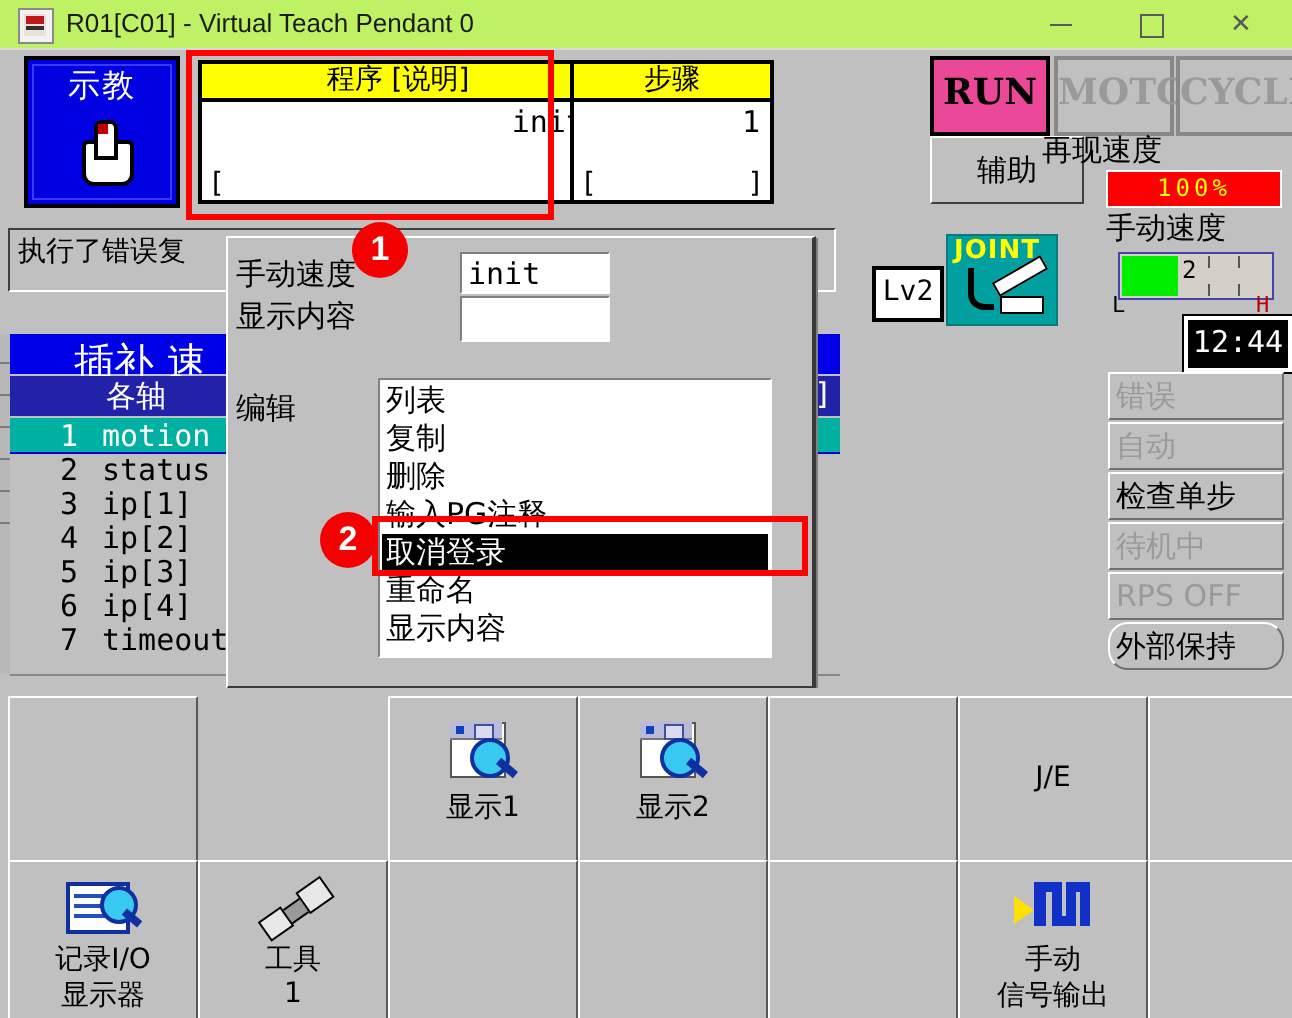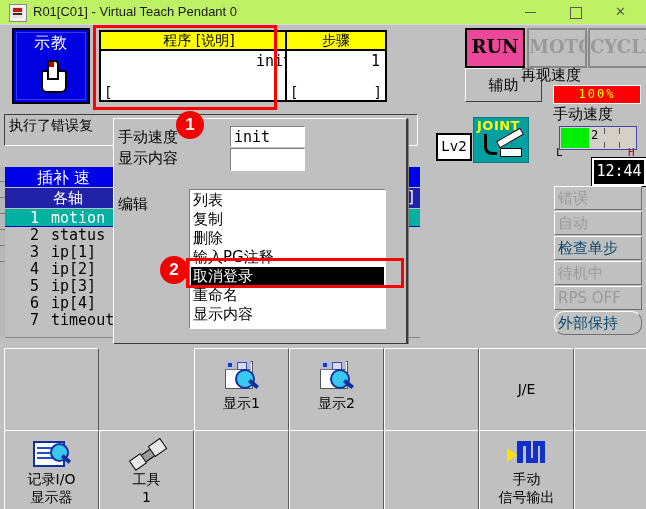--- a/index.html
+++ b/index.html
@@ -116,21 +116,21 @@
     font-size:15px;font-family:"DejaVu Sans Mono",monospace;text-align:center;line-height:22px;border:2px solid #fff;
     box-shadow:0 0 0 1px #000;}
 
   
   #message-bar{position:absolute;left:4px;top:114px;width:412px;height:30px;background:#c0c0c0;
     border-top:1px solid #404040;border-left:1px solid #404040;border-right:1px solid #fff;border-bottom:1px solid #fff;}
   #message-bar .txt{position:absolute;left:4px;top:2px;font-size:14px;font-family:"DejaVu Sans",sans-serif;color:#000;white-space:nowrap;}
 
   
   #header-strip{position:absolute;left:5px;top:167px;width:415px;height:20px;background:#0000e8;}
-  #header-strip .l{position:absolute;left:32px;top:1px;color:#fff;font-size:16px;font-family:"DejaVu Sans",sans-serif;}
+  #header-strip .l{position:absolute;left:32px;top:1px;color:#fff;font-size:20px;font-family:"DejaVu Sans",sans-serif;}
   #header-strip .r{position:absolute;left:218px;top:1px;color:#fff;font-size:15px;font-family:"DejaVu Sans",sans-serif;}
   #subheader-strip{position:absolute;left:5px;top:188px;width:415px;height:20px;background:#2222a8;}
   #subheader-strip .l{position:absolute;left:48px;top:1px;color:#fff;font-size:15px;font-family:"DejaVu Sans",sans-serif;}
   #subheader-strip .br1{position:absolute;left:130px;top:0px;color:#fff;font-size:15px;font-family:"DejaVu Sans Mono",monospace;}
   #subheader-strip .br2{position:absolute;right:4px;top:0px;color:#fff;font-size:15px;font-family:"DejaVu Sans Mono",monospace;}
 
   
   #line-list{position:absolute;left:5px;top:209px;width:415px;height:128px;background:#c0c0c0;
     border-bottom:1px solid #888;}
   .line-row{position:absolute;left:0;width:415px;height:17px;font-size:15px;
@@ -142,21 +142,21 @@
   
   #left-sliver{position:absolute;left:0px;top:167px;width:5px;height:170px;background:#b8b8b8;}
   #left-sliver .m{position:absolute;left:0;width:5px;height:1px;background:#7c7c7c;}
 
   
   #status-column{position:absolute;left:554px;top:186px;width:88px;height:152px;}
   .st-item{position:absolute;left:0;width:88px;height:24px;background:#c0c0c0;
     border-top:1px solid #fff;border-left:1px solid #fff;border-right:1px solid #707070;border-bottom:1px solid #707070;
     font-size:15px;font-family:"DejaVu Sans",sans-serif;line-height:23px;padding-left:3px;box-sizing:border-box;}
   .st-item.dim{color:#9a9a9a;}
-  .st-item.on{color:#0c4a6e;}
+  .st-item.on{color:#000000;}
 
   
   #dialog{position:absolute;left:113px;top:118px;width:292px;height:224px;background:#c0c0c0;
     border-top:1px solid #fff;border-left:1px solid #fff;border-right:2px solid #3a3a3a;border-bottom:2px solid #3a3a3a;
     box-shadow:1px 1px 0 #808080;}
   .dlg-label{position:absolute;font-size:15px;font-family:"DejaVu Sans",sans-serif;color:#000;white-space:nowrap;}
   #cur-prog-label{left:4px;top:9px;}
   #call-prog-label{left:4px;top:30px;}
   #edit-label{left:4px;top:76px;}
   .dlg-field{position:absolute;background:#fff;border-top:1px solid #808080;border-left:1px solid #808080;

